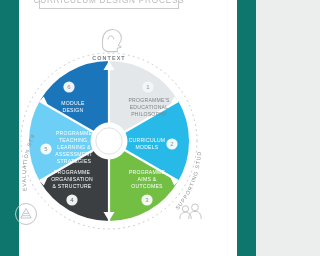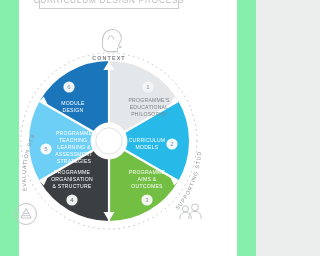--- a/index.html
+++ b/index.html
@@ -8,21 +8,21 @@
     width: 256px;
     height: 256px;
     overflow: hidden;
     background: #eceded;
     font-family: "Liberation Sans", sans-serif;
   }
   #page {
     position: relative;
     width: 256px;
     height: 256px;
-    background: #86efac;
+    background: #0f766e;
   }
   #sheet {
     position: absolute;
     left: 19px;
     top: 0px;
     width: 218px;
     height: 256px;
     background: #ffffff;
   }
   #title-box {

